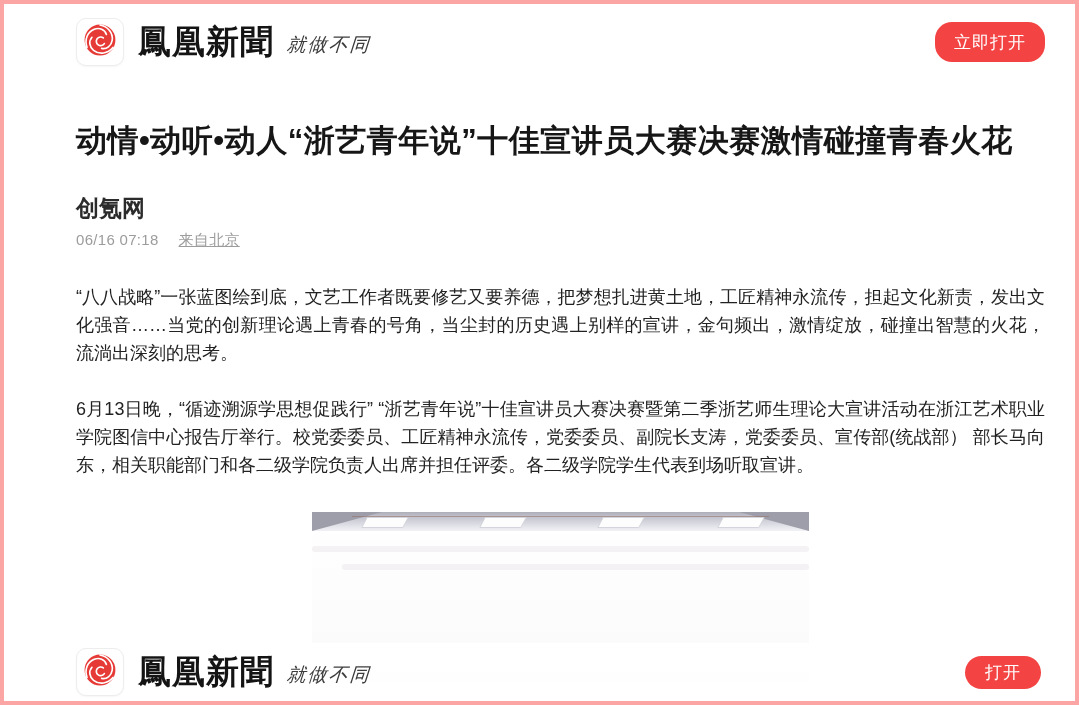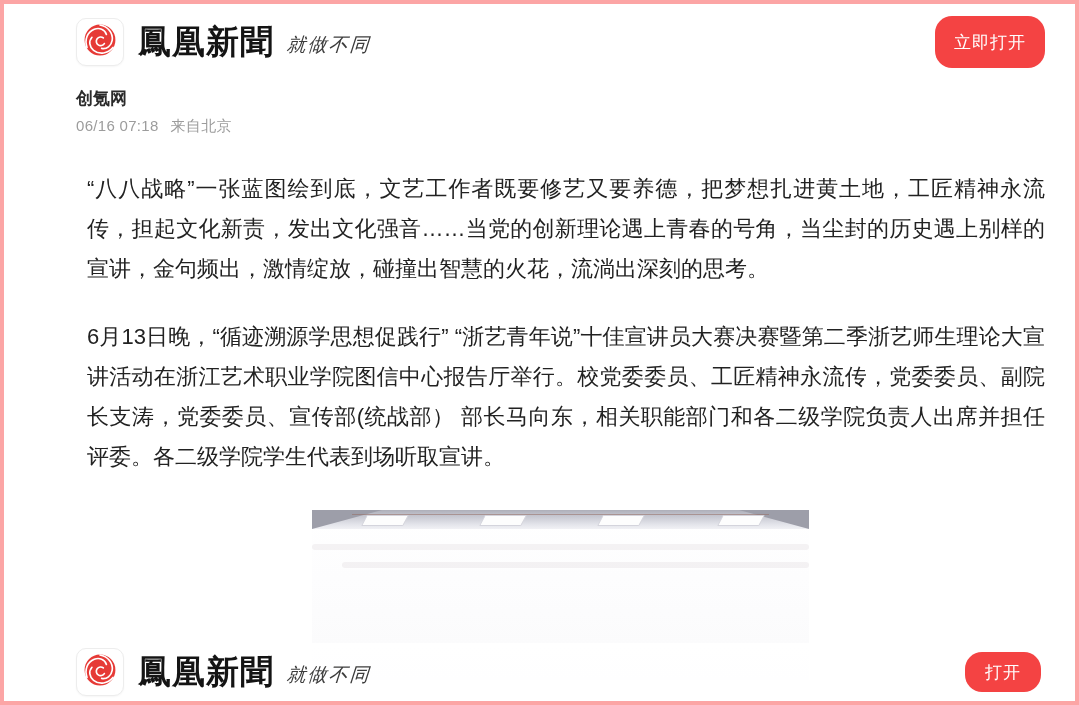--- a/index.html
+++ b/index.html
@@ -31,44 +31,43 @@
   }
   .brand-slogan {
     margin-left:13px; padding-top:6px;
     font-family:"DejaVu Serif",serif; font-style:italic;
     font-size:19px; color:#3c3c3c; letter-spacing:2px;
     transform:skewX(-4deg); white-space:nowrap;
   }
   .pill-btn {
     margin-left:auto; border:none; cursor:pointer;
     background:#F44343; color:#fff;
-    height:52px; padding:0 19px; border-radius:17px;
+    height:40px; padding:0 19px; border-radius:17px;
     font-size:17px; font-family:inherit; letter-spacing:1px;
     display:inline-flex; align-items:center; justify-content:center;
     white-space:nowrap;
   }
 
   
   .article { padding:0 30px 0 72px; }
   .article-title {
     margin-top:49px;
     font-size:31px; line-height:44px; font-weight:700;
     color:#161616; letter-spacing:0.5px;
   }
   .article-source {
-    margin-top:17px; font-size:17px; font-weight:700; color:#2b2b2b;
+    margin-top:30px; font-size:23px; font-weight:700; color:#2b2b2b;
   }
   .article-meta {
     margin-top:7px; font-size:15px; color:#9c9c9c; letter-spacing:0.3px;
   }
-  .article-meta .loc { margin-left:12px; }
+  .article-meta .loc { margin-left:20px;text-decoration:underline; }
   .article-body p {
-    font-size:22px; line-height:40px; color:#222; margin-top:28px;
+    font-size:18px; line-height:28px; color:#222; margin-top:28px;
     text-align:justify;
-    margin-left:11px;
   }
   .article-body p:first-child { margin-top:33px; }
 
   
   .photo-wrap { margin:33px auto 0; width:497px; }
   .photo {
     position:relative; width:497px; height:170px;
     background:linear-gradient(180deg,#ffffff 0%,#fdfdfe 40%,#fafafb 100%);
     overflow:hidden;
   }
@@ -101,21 +100,21 @@
   .wall-streak.s1 { top:34px; }
   .wall-streak.s2 { top:52px; left:30px; }
 
   
   .bottombar {
     position:absolute; left:0; right:0; bottom:0; height:58px;
     display:flex; align-items:center;
     padding:0 34px 0 72px;
     background:rgba(255,255,255,0.82);
   }
-  .bottombar .pill-btn { height:40px; padding:0 20px; }
+  .bottombar .pill-btn { height:33px; padding:0 20px; }
 </style>
 </head>
 <body>
 
 <div class="page">
 
   <header class="topbar">
     <div class="logo-badge">
       <span>
         <svg width="40" height="40" viewBox="0 0 48 48" aria-hidden="true">
@@ -128,20 +127,21 @@
           </g>
         </svg>
       </span>
     </div>
     <div class="brand-name">鳳凰新聞</div>
     <div class="brand-slogan">就做不同</div>
     <button class="pill-btn">立即打开</button>
   </header>
 
   <main class="article">
+    <h1 class="article-title">动情•动听•动人“浙艺青年说”十佳宣讲员大赛决赛激情碰撞青春火花</h1>
     <div class="article-source">创氪网</div>
     <div class="article-meta">
       <span class="time">06/16 07:18</span><span class="loc">来自北京</span>
     </div>
 
     <div class="article-body">
       <p>“八八战略”一张蓝图绘到底，文艺工作者既要修艺又要养德，把梦想扎进黄土地，工匠精神永流传，担起文化新责，发出文化强音……当党的创新理论遇上青春的号角，当尘封的历史遇上别样的宣讲，金句频出，激情绽放，碰撞出智慧的火花，流淌出深刻的思考。</p>
       <p>6月13日晚，“循迹溯源学思想促践行” “浙艺青年说”十佳宣讲员大赛决赛暨第二季浙艺师生理论大宣讲活动在浙江艺术职业学院图信中心报告厅举行。校党委委员、工匠精神永流传，党委委员、副院长支涛，党委委员、宣传部(统战部） 部长马向东，相关职能部门和各二级学院负责人出席并担任评委。各二级学院学生代表到场听取宣讲。</p>
     </div>
 

